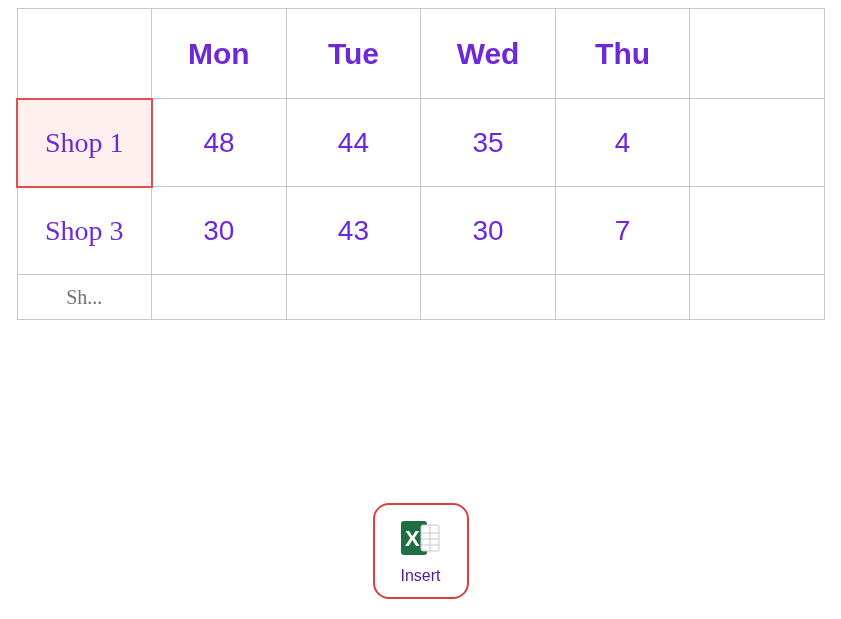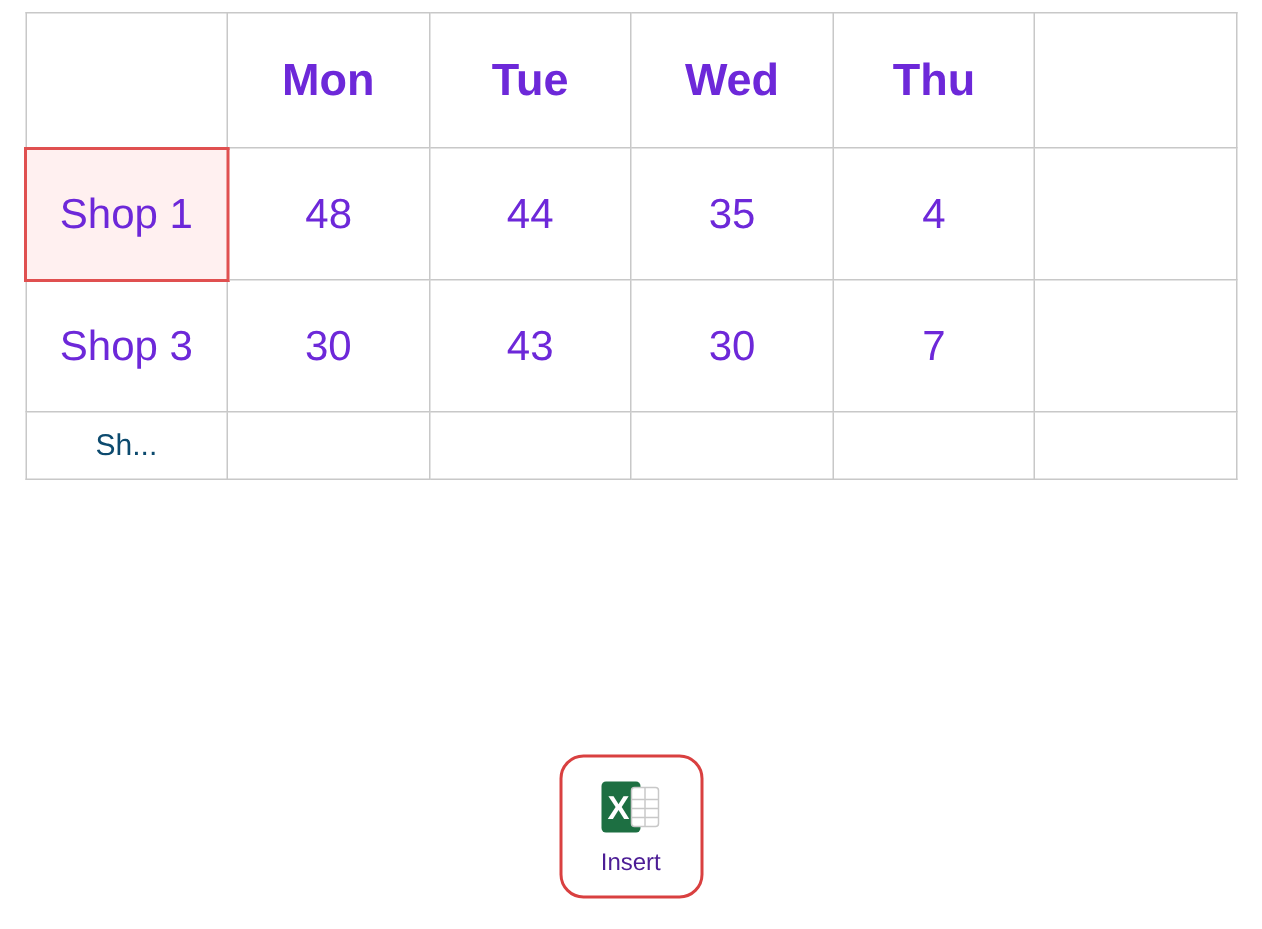--- a/index.html
+++ b/index.html
@@ -41,20 +41,21 @@
     th {
       font-weight: 700;
       font-size: 30px;
       background: #ffffff;
       height: 90px;
     }
 
     td:first-child {
       font-size: 28px;
       font-weight: 400;
+      font-family: Liberation Serif, serif;
     }
 
     .shop1-row td:first-child {
       background: #fff0f0;
       border: 2px solid #e05050;
     }
 
     .shop1-row td {
       
     }
@@ -124,21 +125,21 @@
       </tr>
       <tr>
         <td>Shop 3</td>
         <td>30</td>
         <td>43</td>
         <td>30</td>
         <td>7</td>
         <td></td>
       </tr>
       <tr class="partial-row">
-        <td style="font-size:20px; color:#0c4a6e;">Sh...</td>
+        <td style="font-size:20px; color:#737373;">Sh...</td>
         <td></td>
         <td></td>
         <td></td>
         <td></td>
         <td></td>
       </tr>
     </tbody>
   </table>
 </div>
 

